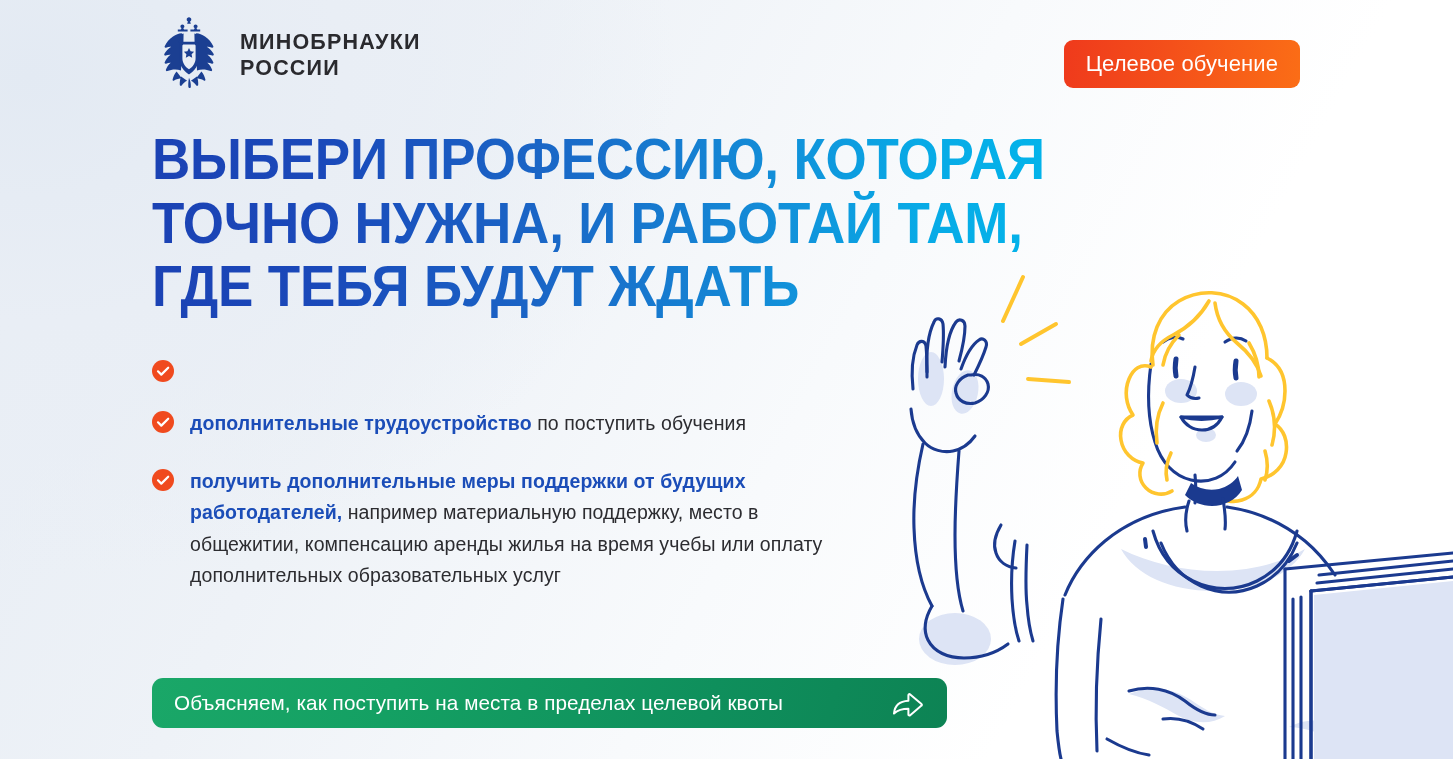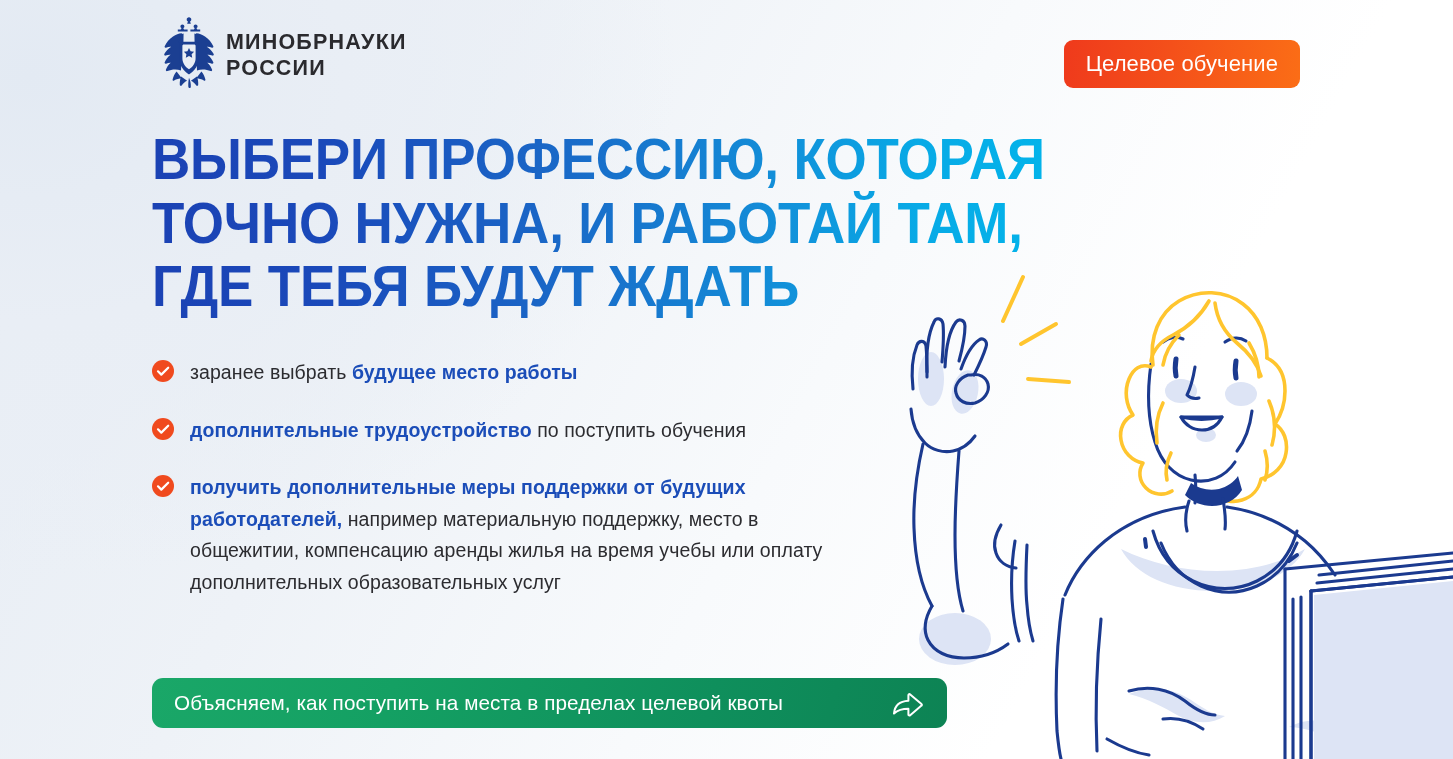--- a/index.html
+++ b/index.html
@@ -32,20 +32,21 @@
     width: 1453px;
     height: 105px;
   }
 
   #brand {
     position: absolute;
     left: 152px;
     top: 14px;
     display: flex;
     align-items: center;
+    gap: 14px;
   }
 
   #brand-emblem { width: 74px; height: 82px; display: block; }
 
   #brand-text {
     font-size: 21.5px;
     font-weight: bold;
     letter-spacing: 0.055em;
     line-height: 1.23;
     color: #2a2a2e;
@@ -245,21 +246,20 @@
 
   <div id="benefits">
 
 
     <div class="benefit-row">
       <span class="check-badge">
         <svg width="22" height="22" viewBox="0 0 22 22" aria-hidden="true">
           <path d="M6 11.3l3.3 3.3L16.2 7.7" fill="none" stroke="#ffffff" stroke-width="2.2" stroke-linecap="round" stroke-linejoin="round"></path>
         </svg>
       </span>
-      <div class="benefit-text"><span>заранее выбрать </span><b>будущее место работы</b><span></span></div>
     </div>
 
     <div class="benefit-row">
       <span class="check-badge">
         <svg width="22" height="22" viewBox="0 0 22 22" aria-hidden="true">
           <path d="M6 11.3l3.3 3.3L16.2 7.7" fill="none" stroke="#ffffff" stroke-width="2.2" stroke-linecap="round" stroke-linejoin="round"></path>
         </svg>
       </span>
       <div class="benefit-text"><span></span><b>дополнительные трудоустройство</b><span> по поступить обучения</span></div>
     </div>

